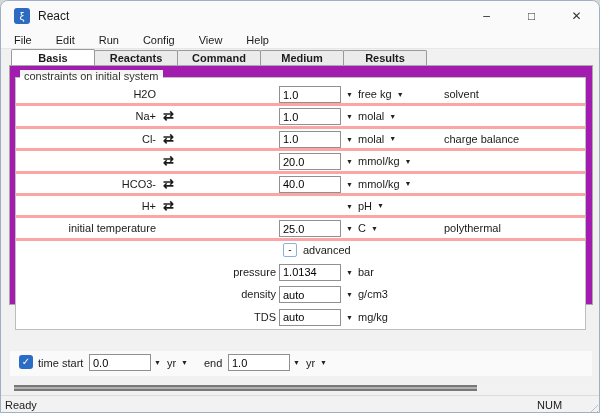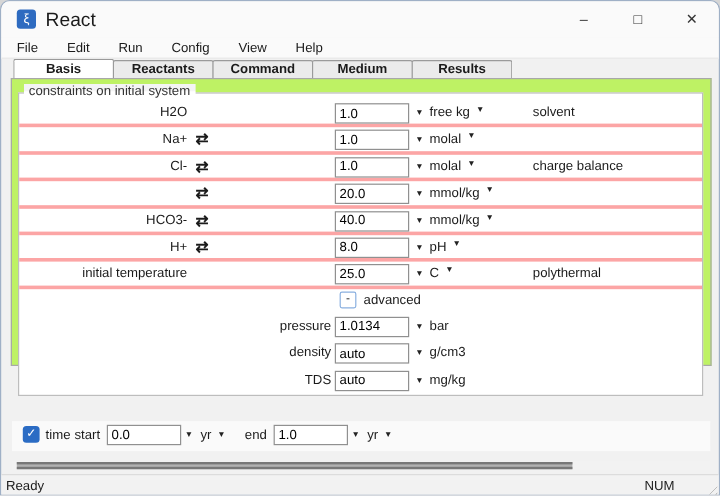--- a/index.html
+++ b/index.html
@@ -5,55 +5,55 @@
   * { margin:0; padding:0; box-sizing:border-box; }
   html,body { width:600px; height:413px; }
   body { font-family:"Liberation Sans", sans-serif; font-size:11px; color:#1b1b1b; background:#d6d6d6; }
   #window { position:relative; width:600px; height:413px; background:#f1f1f1;
             border:1px solid #9fb0c6; border-radius:8px 8px 0 0; overflow:hidden; }
 
   
   .titlebar { position:absolute; left:0; top:0; width:100%; height:30px; background:#fafafa; }
   .app-icon { position:absolute; left:13px; top:7px; width:16px; height:16px; background:#2e6bc0;
               color:#fff; border-radius:3px; font-size:11px; line-height:16px; text-align:center; }
-  .title-text { position:absolute; left:37px; top:8px; font-size:16px; }
+  .title-text { position:absolute; left:37px; top:8px; font-size:12px; }
   .win-controls { position:absolute; right:0; top:0; height:30px; display:flex; }
   .win-btn { width:45px; height:30px; display:flex; align-items:center; justify-content:center;
              font-size:12px; color:#333; }
 
   
   .menubar { position:absolute; left:0; top:30px; width:100%; height:18px; background:#fafafa;
              border-bottom:1px solid #e7e7e7; display:flex; align-items:center; padding-left:1px; }
   .menu-item { padding:0 12px; }
 
   
   .tabstrip { position:absolute; left:0; top:48px; width:100%; height:16px; display:flex;
               align-items:flex-end; padding-left:10px; }
   .tab { width:84px; height:15px; margin-right:-1px; background:#ebebeb; border:1px solid #9a9a9a;
          border-bottom:none; border-radius:2px 2px 0 0; display:flex; align-items:center;
          justify-content:center; font-weight:bold; }
   .tab.active { background:#ffffff; height:16px; z-index:2; }
 
   
-  .panel { position:absolute; left:8px; top:64px; width:584px; height:240px; background:#bef264;
+  .panel { position:absolute; left:8px; top:64px; width:584px; height:240px; background:#a21caf;
            border:1px solid #a8a8a8; }
 
   .groupbox { position:absolute; left:5px; top:11px; width:571px; height:253px;
               border:1px solid #bdbdbd; background:#ffffff; }
   .groupbox-label { position:absolute; left:4px; top:-8px; padding:0 4px;
                     background:linear-gradient(#f4f4f4 45%, #ffffff 55%); color:#333; }
   .rows { position:absolute; left:0; top:0; width:100%; padding-top:6px; }
 
   .brow { position:relative; height:22.4px; border-bottom:3px solid #fca5a5; }
   .sp   { position:absolute; left:0; top:4px; width:140px; text-align:right; }
   .swap { position:absolute; left:147px; top:2px; font-size:13px; font-weight:bold; letter-spacing:-1px; }
   .val  { position:absolute; left:263px; top:2px; width:62px; height:17px; border:1px solid #909090;
           padding:0 3px; font-size:11px; font-family:"Liberation Sans", sans-serif; background:#fff; }
   .c1   { position:absolute; left:330px; top:7px; font-size:7px; color:#222; }
-  .unit { position:absolute; left:342px; top:4px; display:flex; gap:5px; align-items:flex-start; }
+  .unit { position:absolute; left:342px; top:4px; display:flex; gap:5px; align-items:center; }
   .c2   { font-size:7px; color:#222; }
   .ann  { position:absolute; left:428px; top:4px; }
 
   .adv-toggle-row { position:relative; height:21px; }
   .adv-btn  { position:absolute; left:267px; top:2px; width:14px; height:14px; border:1px solid #8ab0e0;
               border-radius:2px; background:#fff; font-size:10px; line-height:11px; text-align:center; }
   .adv-label{ position:absolute; left:287px; top:3px; }
   .arow { position:relative; height:22.4px; }
   .alabel { position:absolute; left:0; top:4px; width:260px; text-align:right; }
 
@@ -177,21 +177,20 @@
           <span class="unit">
             <span>mmol/kg</span>
             <span class="c2">▼</span>
           </span>
           <span class="ann"></span>
         </div>
 
         <div class="brow">
           <span class="sp">H+</span>
           <span class="swap">⇄</span>
-          <input class="val" value="8.0" style="">
           <span class="c1">▼</span>
           <span class="unit">
             <span>pH</span>
             <span class="c2">▼</span>
           </span>
           <span class="ann"></span>
         </div>
 
         <div class="brow">
           <span class="sp">initial temperature</span>

